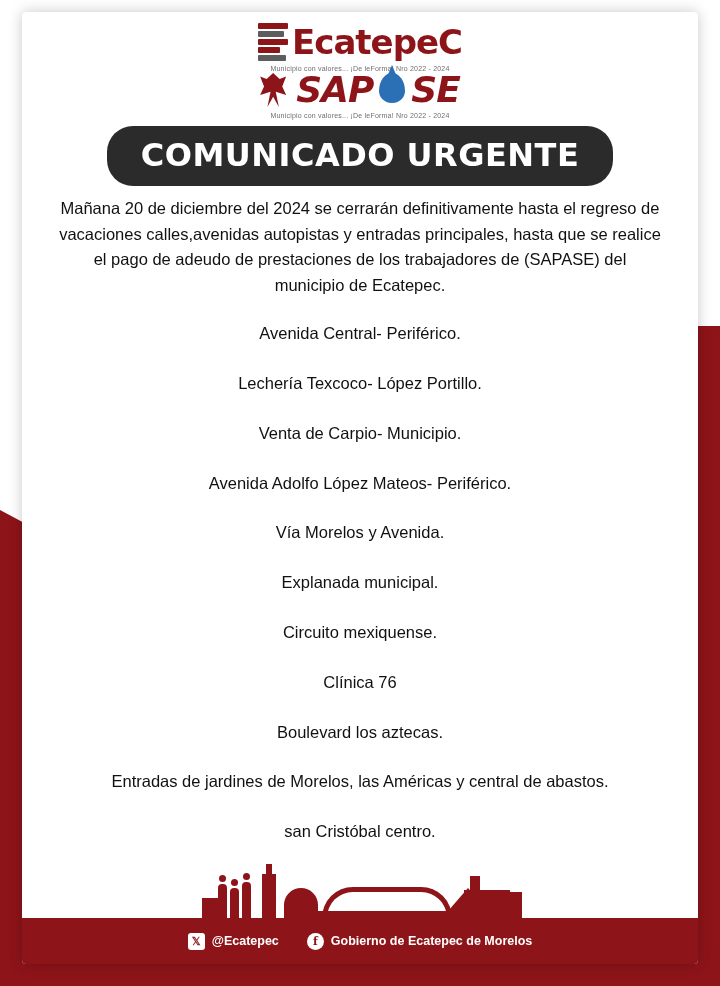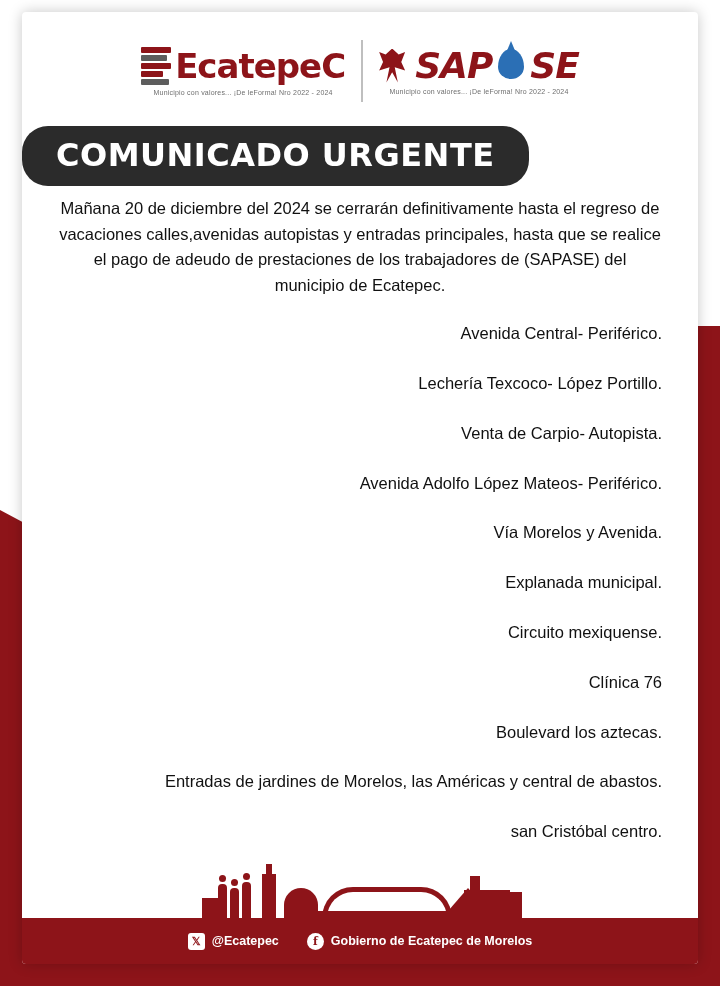--- a/index.html
+++ b/index.html
@@ -89,20 +89,21 @@
 
   
   .logo-row {
     position: relative;
     display: flex;
     align-items: center;
     justify-content: center;
     height: 86px;
     margin-top: 16px;
     gap: 0px;
+    flex-direction: column;
   }
   .logo-block {
     display: flex;
     flex-direction: column;
     align-items: center;
     justify-content: center;
     padding: 0 16px;
   }
   .logo-divider {
     width: 2px;
@@ -183,21 +184,21 @@
     width: 26px;
     height: 34px;
     background: #8d1419;
     clip-path: polygon(50% 0%, 75% 18%, 100% 10%, 85% 40%, 100% 65%, 60% 55%, 72% 100%, 50% 70%, 28% 100%, 40% 55%, 0% 65%, 15% 40%, 0% 10%, 25% 18%);
     margin-right: 2px;
   }
 
   
   .ribbon-wrap {
     display: flex;
-    justify-content: flex-start;
+    justify-content: center;
     margin-top: 12px;
   }
   .ribbon {
     background: #2b2b2b;
     color: #ffffff;
     font-size: 32px;
     font-weight: bold;
     letter-spacing: 0.5px;
     padding: 10px 34px 12px 34px;
     border-radius: 26px;
@@ -215,21 +216,20 @@
     font-size: 16.5px;
     line-height: 1.55;
     color: #111111;
     margin: 0 0 26px 0;
   }
   .street {
     font-size: 16.5px;
     line-height: 1.2;
     margin: 4px 0 30px 0;
     color: #111111;
-    text-align: right;
   }
 
   
   .skyline {
     position: absolute;
     bottom: 46px;
     left: 0;
     width: 676px;
     height: 52px;
   }
@@ -366,21 +366,21 @@
 
     <div class="ribbon-wrap">
       <div class="ribbon">COMUNICADO URGENTE</div>
     </div>
 
     <div class="body">
       <p class="intro">Mañana 20 de diciembre del 2024 se cerrarán definitivamente hasta el regreso de vacaciones calles,avenidas autopistas y entradas principales, hasta que se realice el pago de adeudo de prestaciones de los trabajadores de (SAPASE) del municipio de Ecatepec.</p>
 
       <p class="street">Avenida Central- Periférico.</p>
       <p class="street">Lechería Texcoco- López Portillo.</p>
-      <p class="street">Venta de Carpio- Autopista.</p>
+      <p class="street">Venta de Carpio- Municipio.</p>
       <p class="street">Avenida Adolfo López Mateos- Periférico.</p>
       <p class="street">Vía Morelos y Avenida.</p>
       <p class="street">Explanada municipal.</p>
       <p class="street">Circuito mexiquense.</p>
       <p class="street">Clínica 76</p>
       <p class="street">Boulevard los aztecas.</p>
       <p class="street">Entradas de jardines de Morelos, las Américas y central de abastos.</p>
       <p class="street">san Cristóbal centro.</p>
     </div>
 

